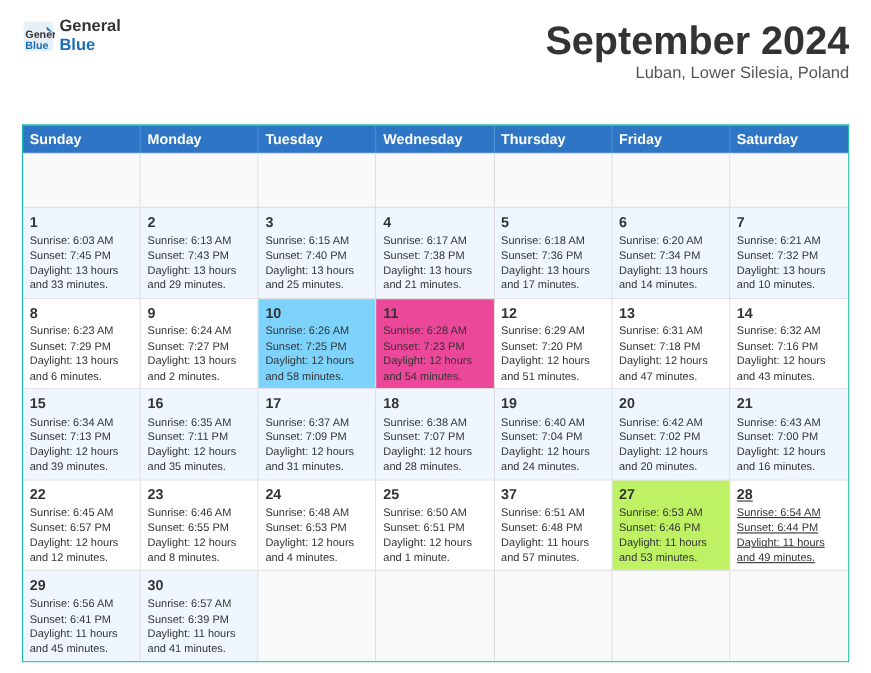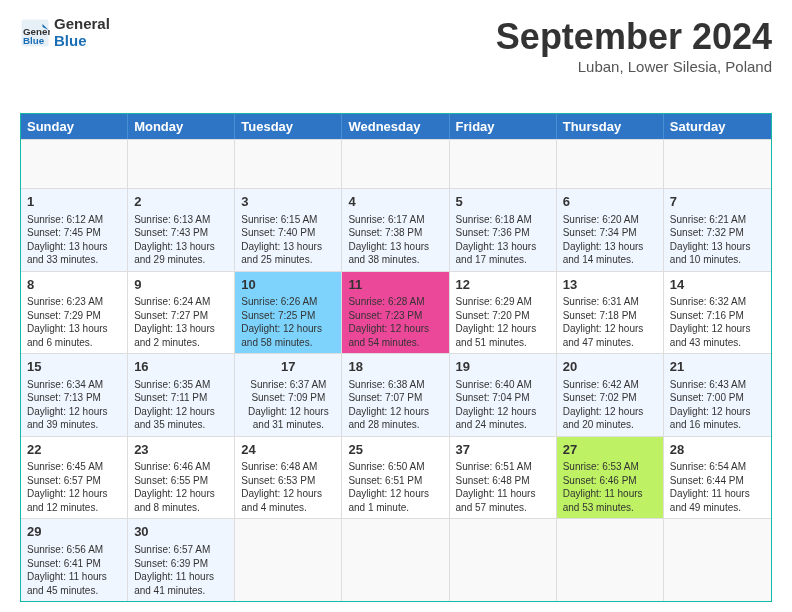--- a/index.html
+++ b/index.html
@@ -122,38 +122,38 @@
       <div class="location">Luban, Lower Silesia, Poland</div>
     </div>
   </div>
 
   <div class="calendar">
     <div class="cal-header" id="cal-header">
         <div class="cal-header-cell">Sunday</div>
         <div class="cal-header-cell">Monday</div>
         <div class="cal-header-cell">Tuesday</div>
         <div class="cal-header-cell">Wednesday</div>
+        <div class="cal-header-cell">Thursday</div>
         <div class="cal-header-cell">Friday</div>
-        <div class="cal-header-cell">Thursday</div>
         <div class="cal-header-cell">Saturday</div>
       </div>
     <div class="cal-body" id="cal-body">
         <div class="cal-row">
           <div class="cal-cell empty" style="background: rgb(249, 249, 249);"></div>
           <div class="cal-cell empty" style="background: rgb(249, 249, 249);"></div>
           <div class="cal-cell empty" style="background: rgb(249, 249, 249);"></div>
           <div class="cal-cell empty" style="background: rgb(249, 249, 249);"></div>
           <div class="cal-cell empty" style="background: rgb(249, 249, 249);"></div>
           <div class="cal-cell empty" style="background: rgb(249, 249, 249);"></div>
           <div class="cal-cell empty" style="background: rgb(249, 249, 249);"></div>
         </div>
         <div class="cal-row">
           <div class="cal-cell" style="background: rgb(240, 246, 255);">
             <span class="day-num">1</span>
-            <div>Sunrise: 6:12 AM</div>
+            <div>Sunrise: 6:03 AM</div>
             <div>Sunset: 7:45 PM</div>
             <div>Daylight: 13 hours</div>
             <div>and 33 minutes.</div>
           </div>
           <div class="cal-cell" style="background: rgb(240, 246, 255);">
             <span class="day-num">2</span>
             <div>Sunrise: 6:13 AM</div>
             <div>Sunset: 7:43 PM</div>
             <div>Daylight: 13 hours</div>
             <div>and 29 minutes.</div>
@@ -163,21 +163,21 @@
             <div>Sunrise: 6:15 AM</div>
             <div>Sunset: 7:40 PM</div>
             <div>Daylight: 13 hours</div>
             <div>and 25 minutes.</div>
           </div>
           <div class="cal-cell" style="background: rgb(240, 246, 255);">
             <span class="day-num">4</span>
             <div>Sunrise: 6:17 AM</div>
             <div>Sunset: 7:38 PM</div>
             <div>Daylight: 13 hours</div>
-            <div>and 38 minutes.</div>
+            <div>and 21 minutes.</div>
           </div>
           <div class="cal-cell" style="background: rgb(240, 246, 255);">
             <span class="day-num">5</span>
             <div>Sunrise: 6:18 AM</div>
             <div>Sunset: 7:36 PM</div>
             <div>Daylight: 13 hours</div>
             <div>and 17 minutes.</div>
           </div>
           <div class="cal-cell" style="background: rgb(240, 246, 255);">
             <span class="day-num">6</span>
@@ -253,21 +253,21 @@
             <div>Daylight: 12 hours</div>
             <div>and 39 minutes.</div>
           </div>
           <div class="cal-cell" style="background: rgb(240, 246, 255);">
             <span class="day-num">16</span>
             <div>Sunrise: 6:35 AM</div>
             <div>Sunset: 7:11 PM</div>
             <div>Daylight: 12 hours</div>
             <div>and 35 minutes.</div>
           </div>
-          <div class="cal-cell" style="background: rgb(240, 246, 255); text-align: center;">
+          <div class="cal-cell" style="background: rgb(240, 246, 255);">
             <span class="day-num">17</span>
             <div>Sunrise: 6:37 AM</div>
             <div>Sunset: 7:09 PM</div>
             <div>Daylight: 12 hours</div>
             <div>and 31 minutes.</div>
           </div>
           <div class="cal-cell" style="background: rgb(240, 246, 255);">
             <span class="day-num">18</span>
             <div>Sunrise: 6:38 AM</div>
             <div>Sunset: 7:07 PM</div>
@@ -332,21 +332,21 @@
             <div>Daylight: 11 hours</div>
             <div>and 57 minutes.</div>
           </div>
           <div class="cal-cell" style="background: #bef264;">
             <span class="day-num">27</span>
             <div>Sunrise: 6:53 AM</div>
             <div>Sunset: 6:46 PM</div>
             <div>Daylight: 11 hours</div>
             <div>and 53 minutes.</div>
           </div>
-          <div class="cal-cell" style="background: rgb(255, 255, 255);">
+          <div class="cal-cell" style="background: rgb(255, 255, 255); text-decoration: underline;">
             <span class="day-num">28</span>
             <div>Sunrise: 6:54 AM</div>
             <div>Sunset: 6:44 PM</div>
             <div>Daylight: 11 hours</div>
             <div>and 49 minutes.</div>
           </div>
         </div>
         <div class="cal-row">
           <div class="cal-cell" style="background: rgb(240, 246, 255);">
             <span class="day-num">29</span>

